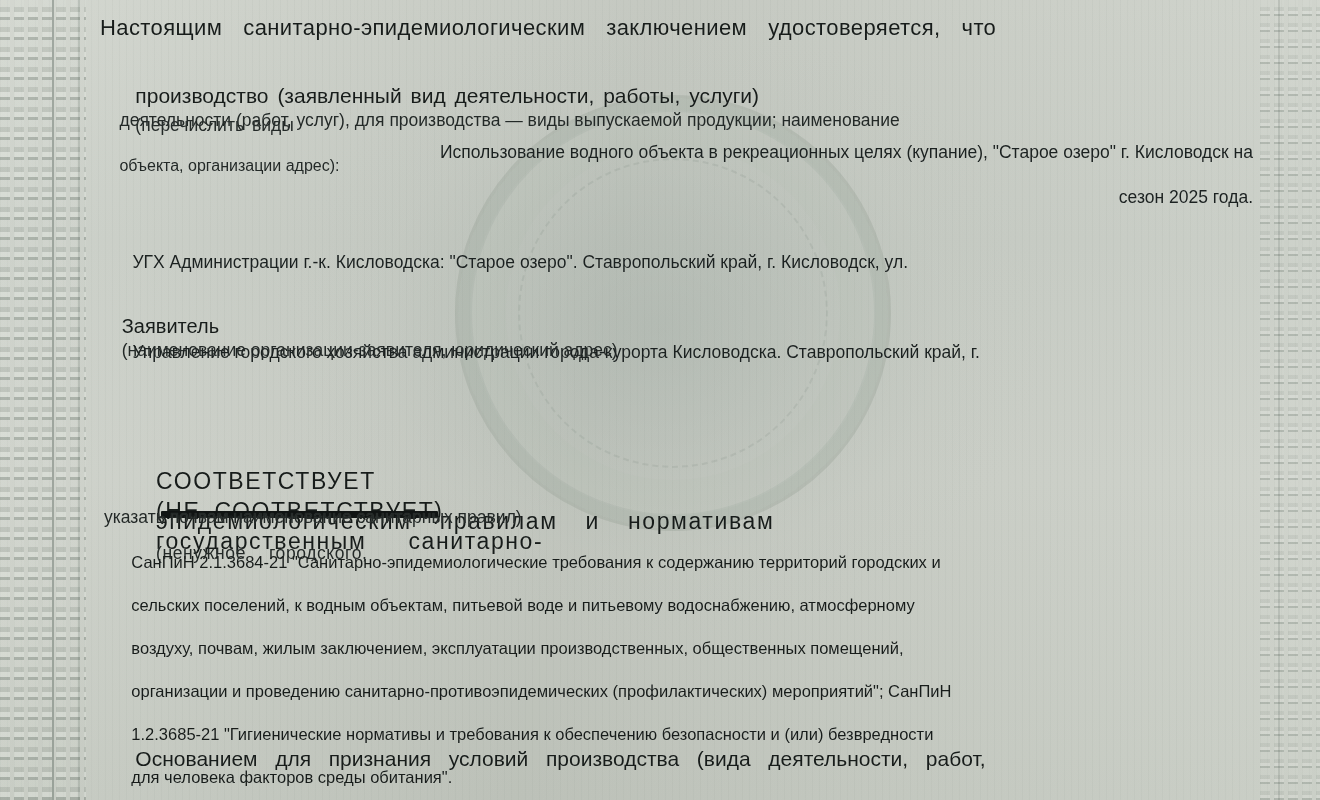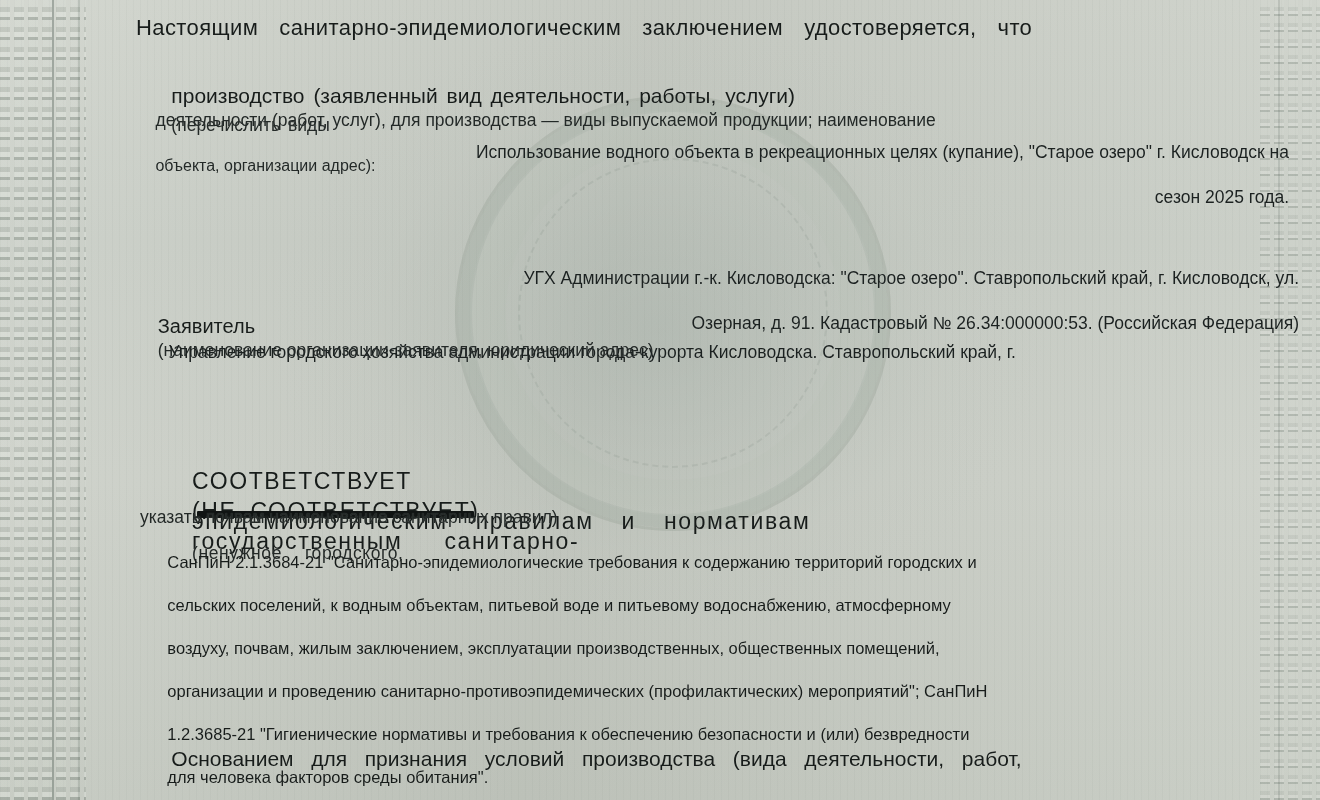--- a/index.html
+++ b/index.html
@@ -115,21 +115,20 @@
   }
 
   
   .doc-text {
     position: absolute;
     z-index: 3;
     line-height: 1.30;
     color: #171c1a;
     text-shadow: 0 0 1px rgba(255,255,255,0.25);
     white-space: pre-wrap;
-    margin-left: 36px;
   }
 
   .lead {
     font-size: 22px;
     letter-spacing: 0.4px;
     word-spacing: 4px;
   }
   .lead-2 {
     font-size: 21px;
     word-spacing: 3px;
@@ -167,21 +166,21 @@
     height: 7px;
     background: #101413;
     border-radius: 1px;
   }
 
   
   #b-intro      { left: 100px; top: 14px;  width: 1160px; }
   #b-parenth    { left: 100px; top: 55px;  width: 1160px; }
   #b-hint1      { left: 100px; top: 86px;  width: 1160px; }
   #b-obj        { left: 113px; top: 118px; width: 1140px; text-align: right; }
-  #b-addr       { left: 113px; top: 244px; width: 1150px; text-align: right; }
+  #b-addr       { left: 113px; top: 228px; width: 1150px; }
   #b-applicant  { left: 104px; top: 292px; width: 1150px; }
   #b-applicant2 { left: 113px; top: 318px; width: 1150px; }
   #b-conform    { left: 100px; top: 437px; width: 1170px; }
   #b-conform2   { left: 100px; top: 477px; width: 1170px; }
   #b-hint2      { left: 104px; top: 506px; width: 1160px; }
   #b-sanpin     { left: 113px; top: 531px; width: 1150px; }
   #b-basis      { left: 100px; top: 718px; width: 1180px; }
 </style>
 </head>
 <body>
@@ -213,21 +212,20 @@
     <span class="hint-small">объекта, организации адрес):</span>
   </div>
 
   <div class="doc-text body-txt" id="b-obj">
     <span>Использование водного объекта в рекреационных целях (купание), "Старое озеро" г. Кисловодск на</span><br>
     <span>сезон 2025 года.</span>
   </div>
 
   <div class="doc-text body-txt" id="b-addr">
     <span>УГХ Администрации г.-к. Кисловодска: "Старое озеро". Ставропольский край, г. Кисловодск, ул.</span><br>
-    <span>Озерная, д. 91. Кадастровый № 26.34:000000:53. (Российская Федерация)</span>
   </div>
 
   <div class="doc-text" id="b-applicant">
     <span style="font-size:20px">Заявитель</span>
     <span class="hint">(наименование организации-заявителя, юридический адрес)</span>
   </div>
 
   <div class="doc-text body-txt" id="b-applicant2">
     <span>Управление городского хозяйства администрации города-курорта Кисловодска. Ставропольский край, г.</span><br>
   </div>

